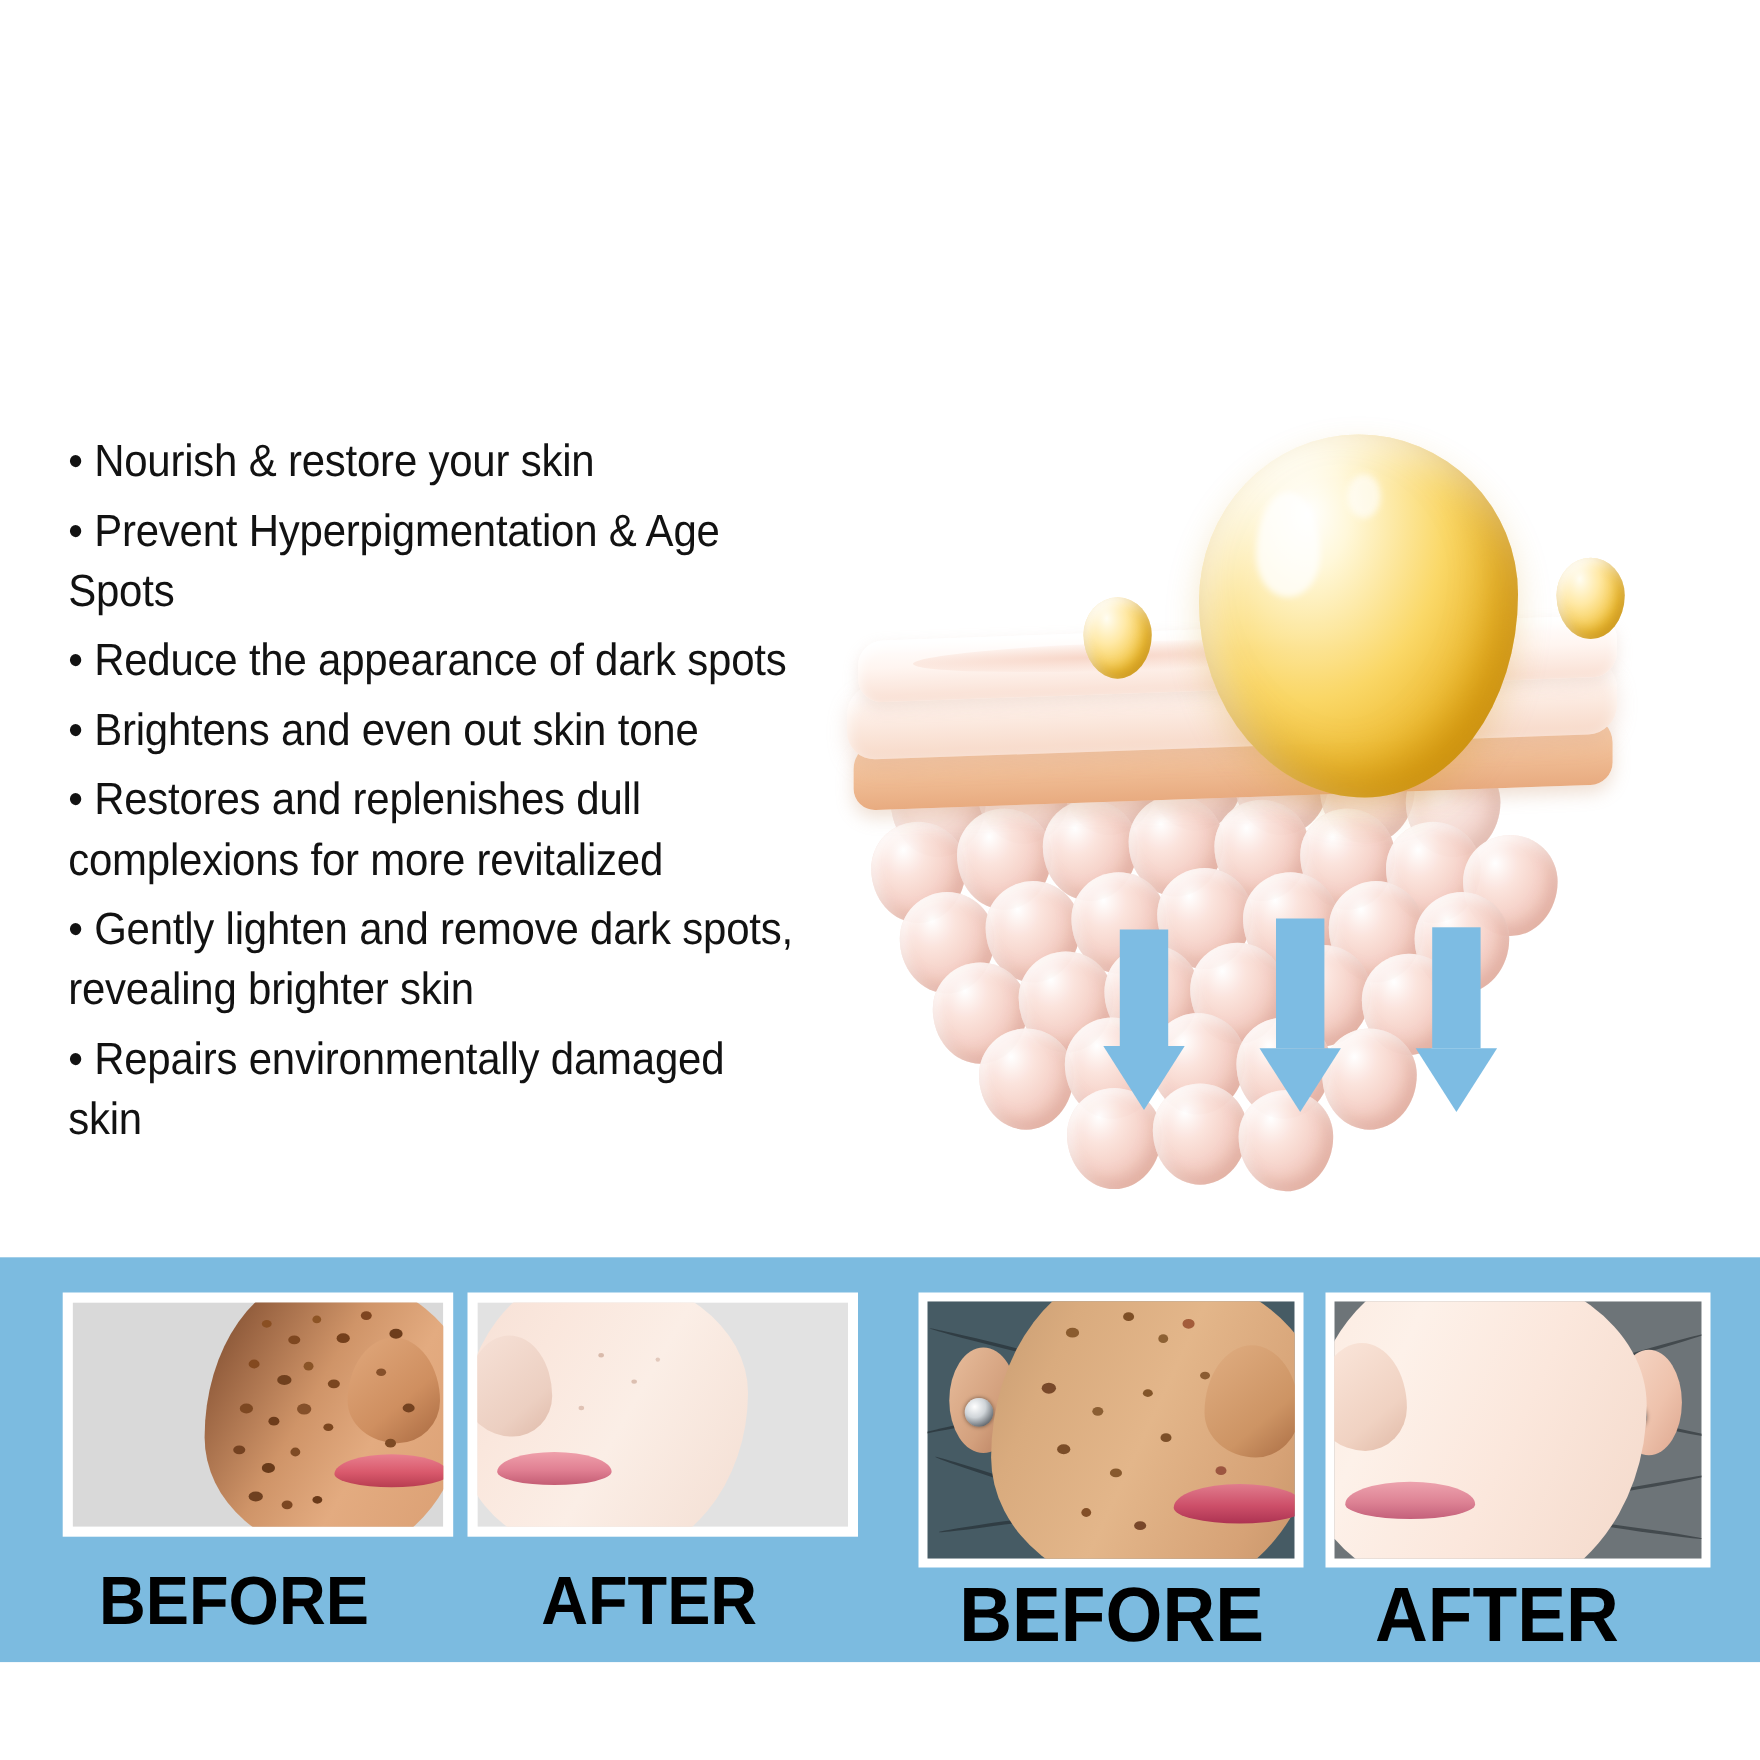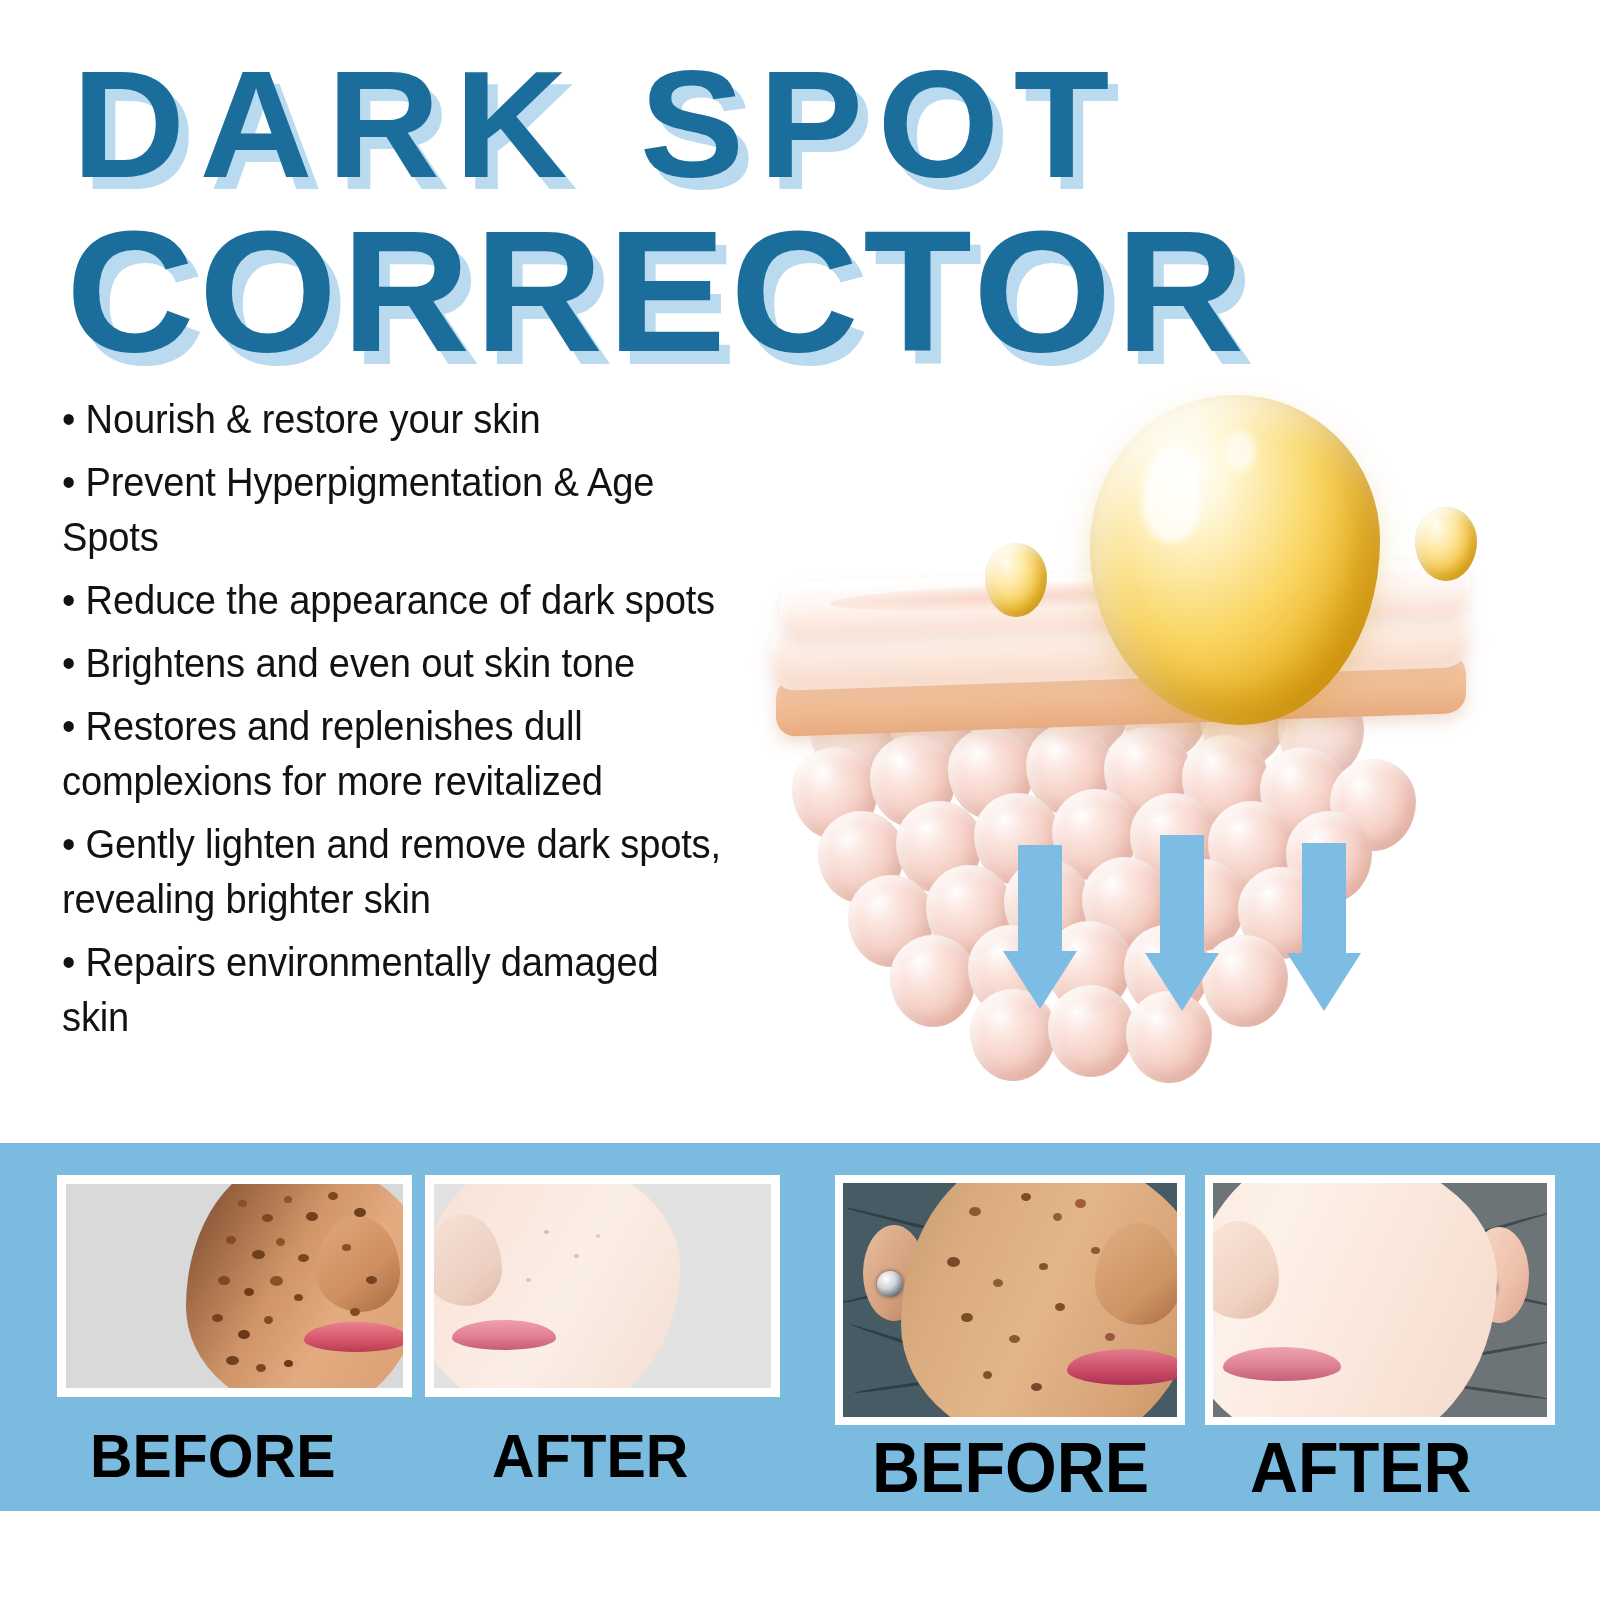--- a/index.html
+++ b/index.html
@@ -105,24 +105,20 @@
   .stud{position:absolute;border-radius:50%;background:radial-gradient(circle at 35% 30%, #ffffff 0%, #cfd4d8 40%, #6a7076 75%, #2e3338 100%);box-shadow:0 0 4px rgba(0,0,0,.5);}
   .spot{position:absolute;border-radius:50%;}
   .nose{position:absolute;border-radius:50% 50% 46% 54%/60% 60% 40% 40%;}
   .hairwisp{position:absolute;background:rgba(25,32,36,.5);border-radius:50%;}
 </style>
 </head>
 <body>
 
 <div id="page">
 
-  <div class="title-block">
-    <div class="title-line title-line-1">DARK SPOT</div>
-    <div class="title-line title-line-2">CORRECTOR</div>
-  </div>
 
   <div class="bullets">
     <div class="bullet-row">• Nourish &amp; restore your skin</div>
     <div class="bullet-row">• Prevent Hyperpigmentation &amp; Age Spots</div>
     <div class="bullet-row">• Reduce the appearance of dark spots</div>
     <div class="bullet-row">• Brightens and even out skin tone</div>
     <div class="bullet-row">• Restores and replenishes dull complexions for more revitalized</div>
     <div class="bullet-row">• Gently lighten and remove dark spots, revealing brighter skin</div>
     <div class="bullet-row">• Repairs environmentally damaged skin</div>
   </div>

